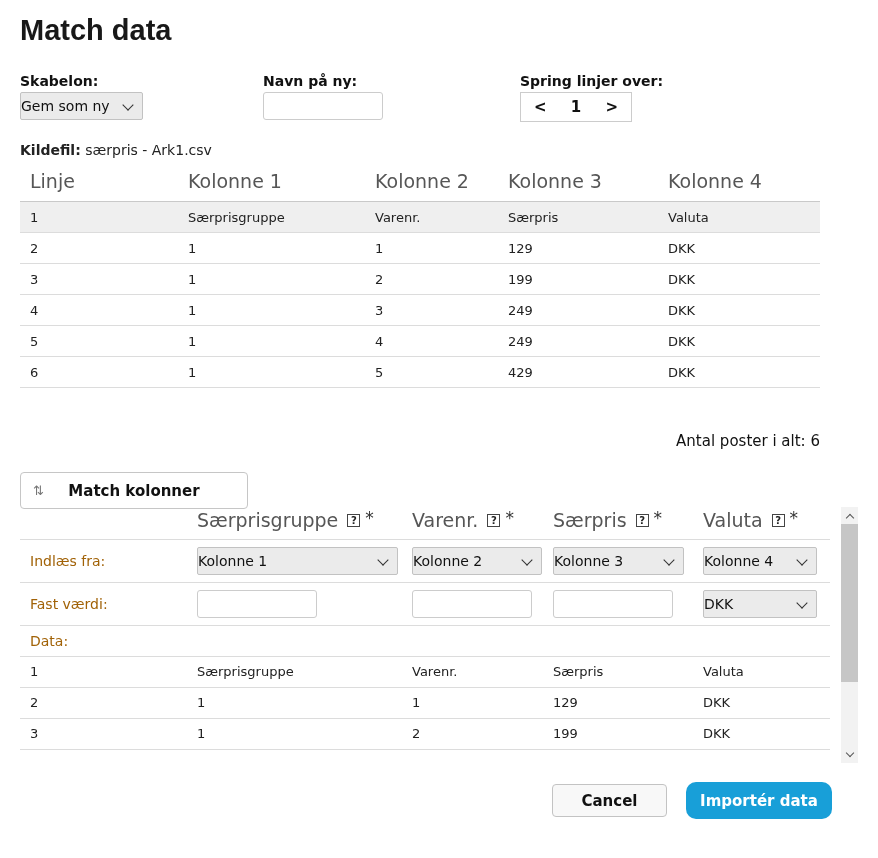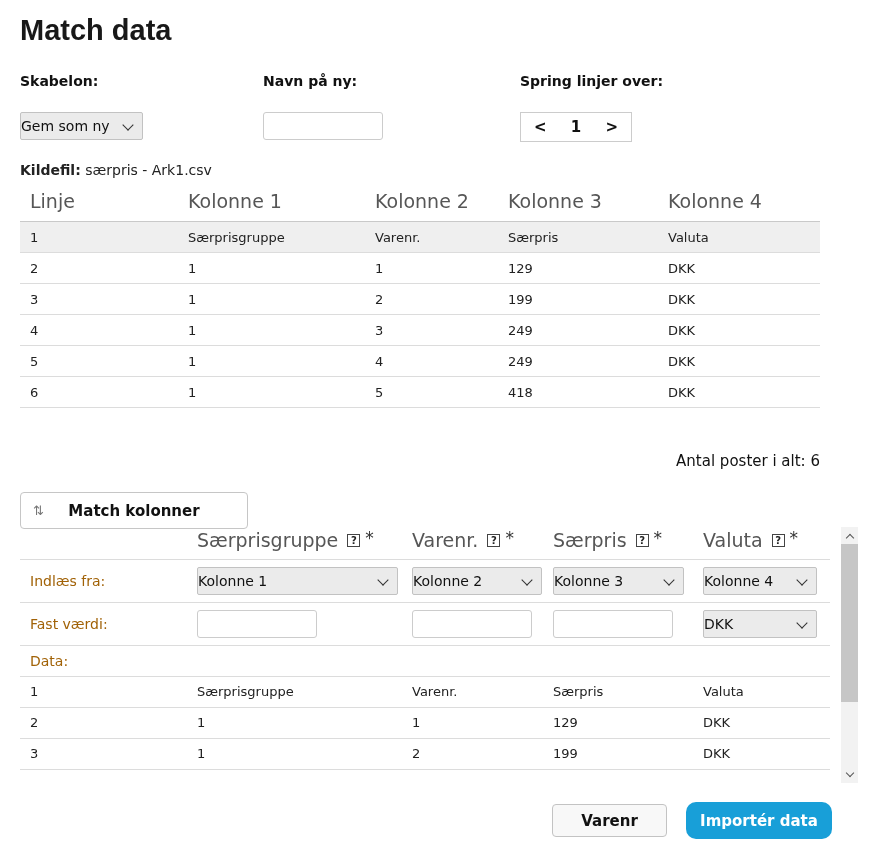--- a/index.html
+++ b/index.html
@@ -13,21 +13,21 @@
   h1.title {
     font-family:"Liberation Sans", sans-serif;
     font-size:29px; font-weight:700; color:#181818; margin:2px 0 26px 0;
   }
 
   
   .form-row { display:flex; margin-bottom:20px; }
   .fcol { display:flex; flex-direction:column; }
   .fcol-template { width:243px; }
   .fcol-name { width:257px; }
-  .flabel { font-size:14px; font-weight:bold; color:#111; margin-bottom:23px; }
+  .flabel { font-size:14px; font-weight:bold; color:#111; margin-bottom:3px; }
 
   .select-wrap { position:relative; display:inline-block; }
   .select-wrap::after {
     content:""; position:absolute; right:11px; top:9px; width:7px; height:7px;
     border-right:1.6px solid #333; border-bottom:1.6px solid #333;
     transform:rotate(45deg); pointer-events:none;
   }
   select {
     appearance:none; -webkit-appearance:none;
     font-family:"DejaVu Sans", sans-serif; font-size:14px; color:#111;
@@ -219,21 +219,21 @@
         <td>5</td>
         <td>1</td>
         <td>4</td>
         <td>249</td>
         <td>DKK</td>
       </tr>
       <tr>
         <td>6</td>
         <td>1</td>
         <td>5</td>
-        <td>418</td>
+        <td>429</td>
         <td>DKK</td>
       </tr>
     </tbody>
   </table>
 
   <div class="total-line">
     <span>Antal poster i alt:</span>
     <span>6</span>
   </div>
 
@@ -347,17 +347,17 @@
           <span></span>
         </div>
       <div class="vs-thumb"></div>
       <div class="vs-arrow down">
           <span></span>
         </div>
     </div>
   </div>
 
   <div class="footer">
-    <button class="btn-cancel">Varenr</button>
+    <button class="btn-cancel">Cancel</button>
     <button class="btn-import" style="background: rgb(24, 159, 216);">Importér data</button>
   </div>
 
 </div>
 
 </body></html>

